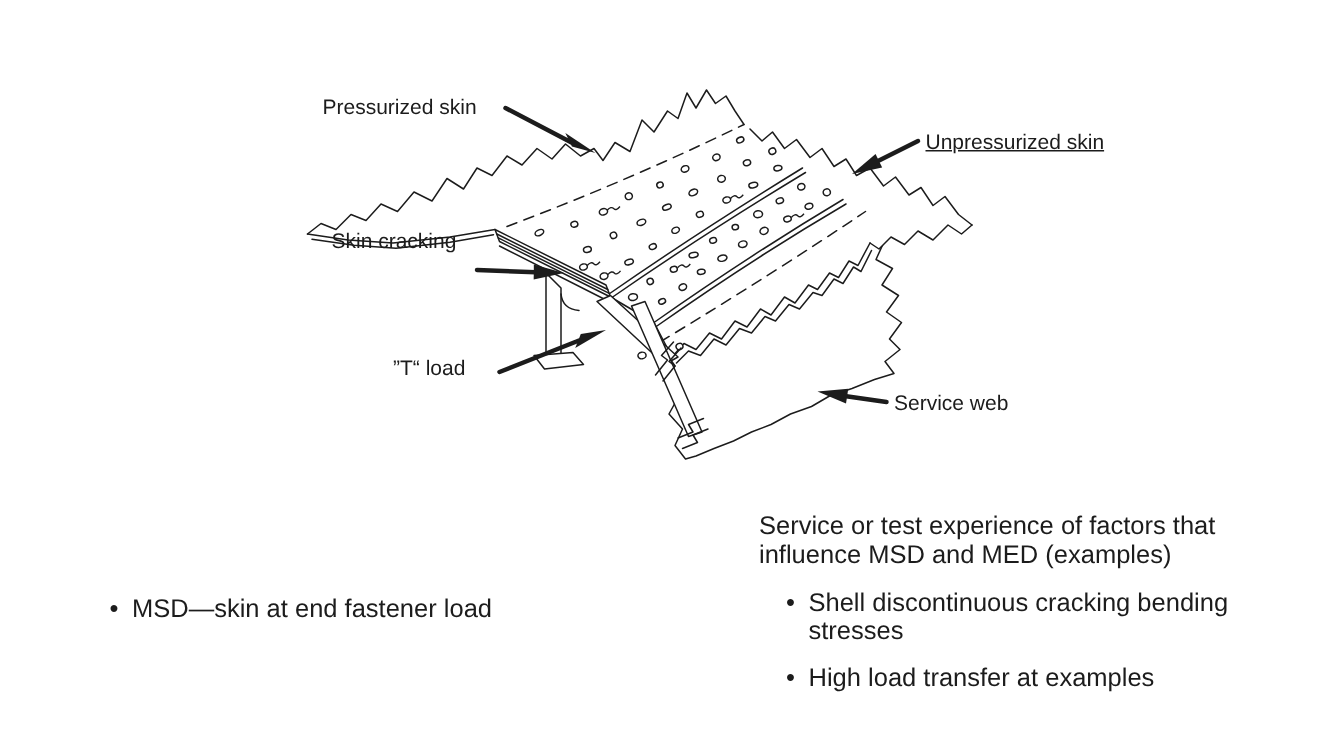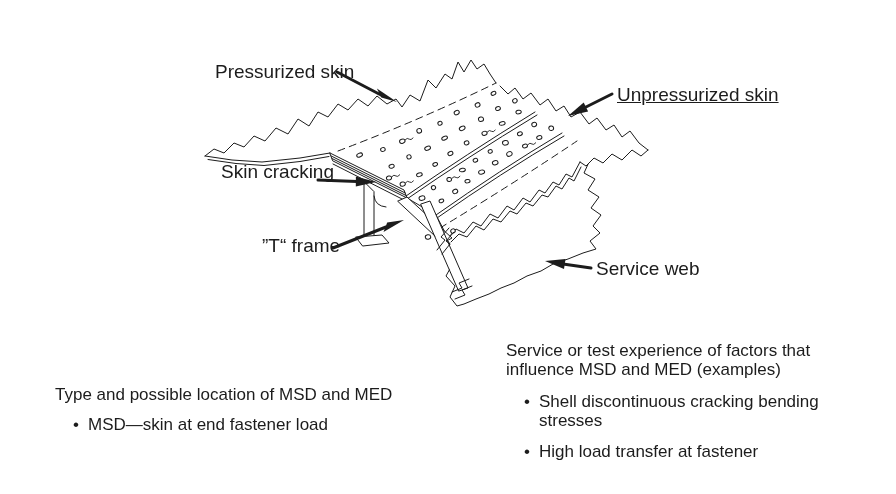--- a/index.html
+++ b/index.html
@@ -12,21 +12,21 @@
   
   .s{stroke:var(--ink); fill:none; stroke-width:1; stroke-linejoin:round; stroke-linecap:round;}
   .w{fill:var(--bg);}
   .dash{stroke-dasharray:7 5;}
   .head{fill:var(--ink); stroke:none;}
   .shaft{stroke:var(--ink); stroke-width:3; fill:none; stroke-linecap:round;}
   #holes ellipse{fill:var(--bg); stroke:var(--ink); stroke-width:1;}
   #holes .crack{fill:none; stroke:var(--ink); stroke-width:0.9;}
   
   .lbl{
-    position:absolute; font-size:19px; line-height:15px; white-space:nowrap;
+    position:absolute; font-size:14px; line-height:15px; white-space:nowrap;
     color:var(--ink);
   }
   
   .notes{position:absolute; font-size:17px; line-height:19px; color:var(--ink);}
   .notes .title{margin:0;}
   .brow{display:flex; margin-top:11px;}
   .brow .dot{flex:0 0 15px; width:15px;}
   .notes-left{left:55px; top:385px; width:420px;}
   .notes-left .brow{margin-left:18px; margin-top:11px;}
   .notes-right{left:506px; top:341px; width:368px;}
@@ -177,36 +177,35 @@
       </g>
       <g>
         <path class="shaft" d="M591,268 L563,264"></path>
         <polygon class="head" points="545,261 565.5,259.1 564,269"></polygon>
       </g>
     </g>
   </svg>
 
   <div class="lbl" style="left:215px; top:64px;">Pressurized skin</div>
   <div class="lbl" style="left:617px; top:87px;text-decoration:underline;">Unpressurized skin</div>
-  <div class="lbl" style="left:221px; top:164px;">Skin cracking</div>
-  <div class="lbl" style="left:262px; top:238px;">”T“ frame</div>
+  <div class="lbl" style="left:221px; top:153px;">Skin cracking</div>
+  <div class="lbl" style="left:262px; top:238px;">”T“ load</div>
   <div class="lbl" style="left:596px; top:261px;">Service web</div>
 
   <div class="notes notes-left">
-    <div class="title">Type and possible location of MSD and MED</div>
     <div class="brow">
       <span class="dot">•</span>
       <span>MSD—skin at end fastener load</span>
     </div>
   </div>
 
   <div class="notes notes-right">
     <div class="title">Service or test experience of factors that influence MSD and MED (examples)</div>
     <div class="brow">
       <span class="dot">•</span>
       <span>Shell discontinuous cracking bending stresses</span>
     </div>
     <div class="brow">
       <span class="dot">•</span>
-      <span>High load transfer at fastener</span>
+      <span>High load transfer at examples</span>
     </div>
   </div>
 </div>
 
 </body></html>

